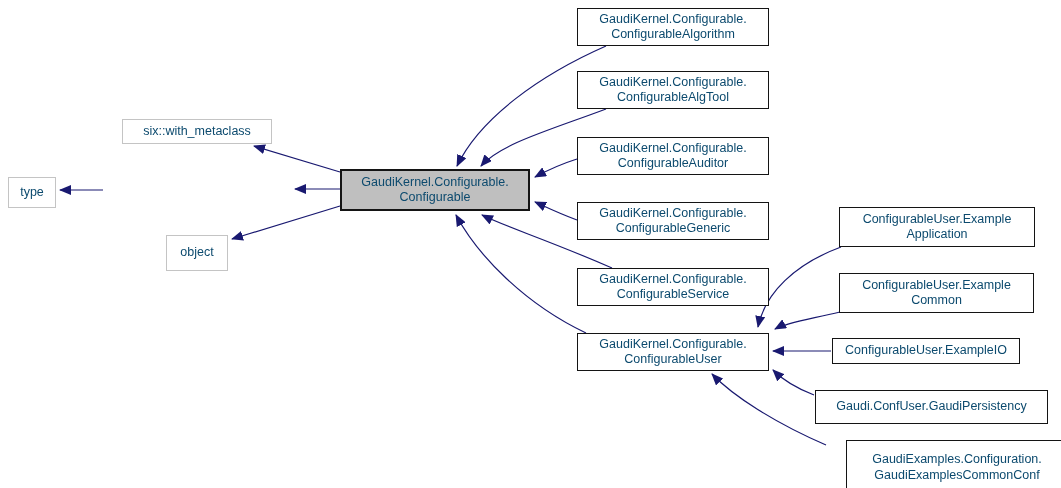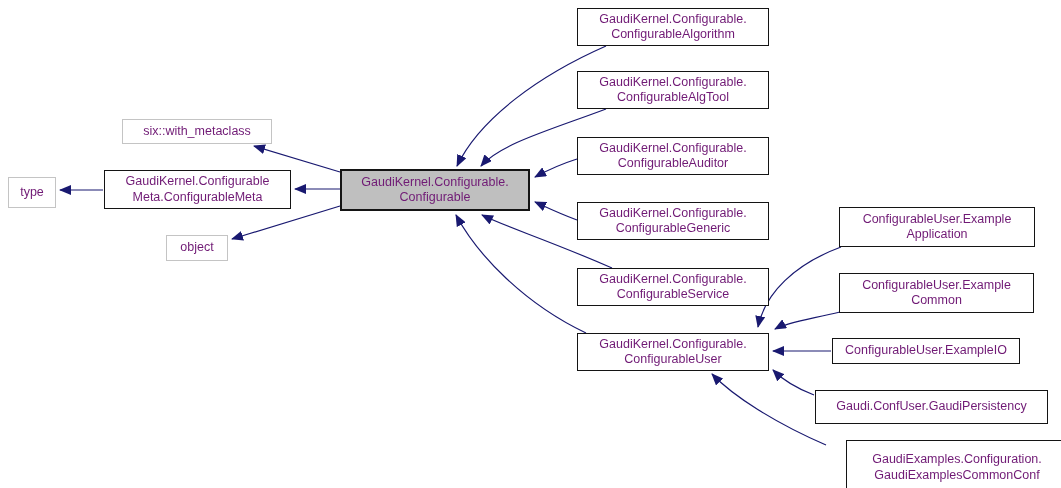--- a/index.html
+++ b/index.html
@@ -6,21 +6,21 @@
   body{background:#ffffff;font-family:"Liberation Sans",sans-serif;}
   #canvas{position:relative;width:1061px;height:488px;background:var(--background,#fff);overflow:hidden;}
   #edges{position:absolute;left:0;top:0;width:1061px;height:488px;}
   .edge{stroke:var(--edge,#191970);stroke-width:1.2;fill:none;}
   marker path{fill:var(--edge,#191970);stroke:none;}
   .node{
     position:absolute;box-sizing:border-box;
     background:var(--node_fill,#fff);
     border:1px solid var(--node_border,#000);
     display:flex;align-items:center;justify-content:center;
-    text-align:center;color:#701a75;
+    text-align:center;color:#0c4a6e;
     font-size:12.5px;line-height:15.5px;
     white-space:pre-line;cursor:pointer;
   }
   .node.external{border-color:var(--external_border,#c4c4c4);cursor:default;text-align:center;}
   .node.focus{background:var(--focus_fill,#bfbfbf);border-width:2px;cursor:default;}
   .node span{display:block;white-space:pre-line;}
 </style>
 </head>
 <body>
 
@@ -50,26 +50,22 @@
   </svg>
 
   <div class="node external" style="left:8px;top:177px;width:48px;height:31px;">
     <span>type</span>
   </div>
 
   <div class="node external" style="left:122px;top:119px;width:150px;height:25px;">
     <span>six::with_metaclass</span>
   </div>
 
-  <div class="node" style="left:104px;top:170px;width:187px;height:39px;">
-    <span>GaudiKernel.Configurable
-Meta.ConfigurableMeta</span>
-  </div>
 
-  <div class="node external" style="left:166px;top:235px;width:62px;height:26px;">
+  <div class="node external" style="left:166px;top:235px;width:62px;height:36px;">
     <span>object</span>
   </div>
 
   <div class="node focus" style="left:340px;top:169px;width:190px;height:42px;">
     <span>GaudiKernel.Configurable.
 Configurable</span>
   </div>
 
   <div class="node" style="left:577px;top:8px;width:192px;height:38px;">
     <span>GaudiKernel.Configurable.

